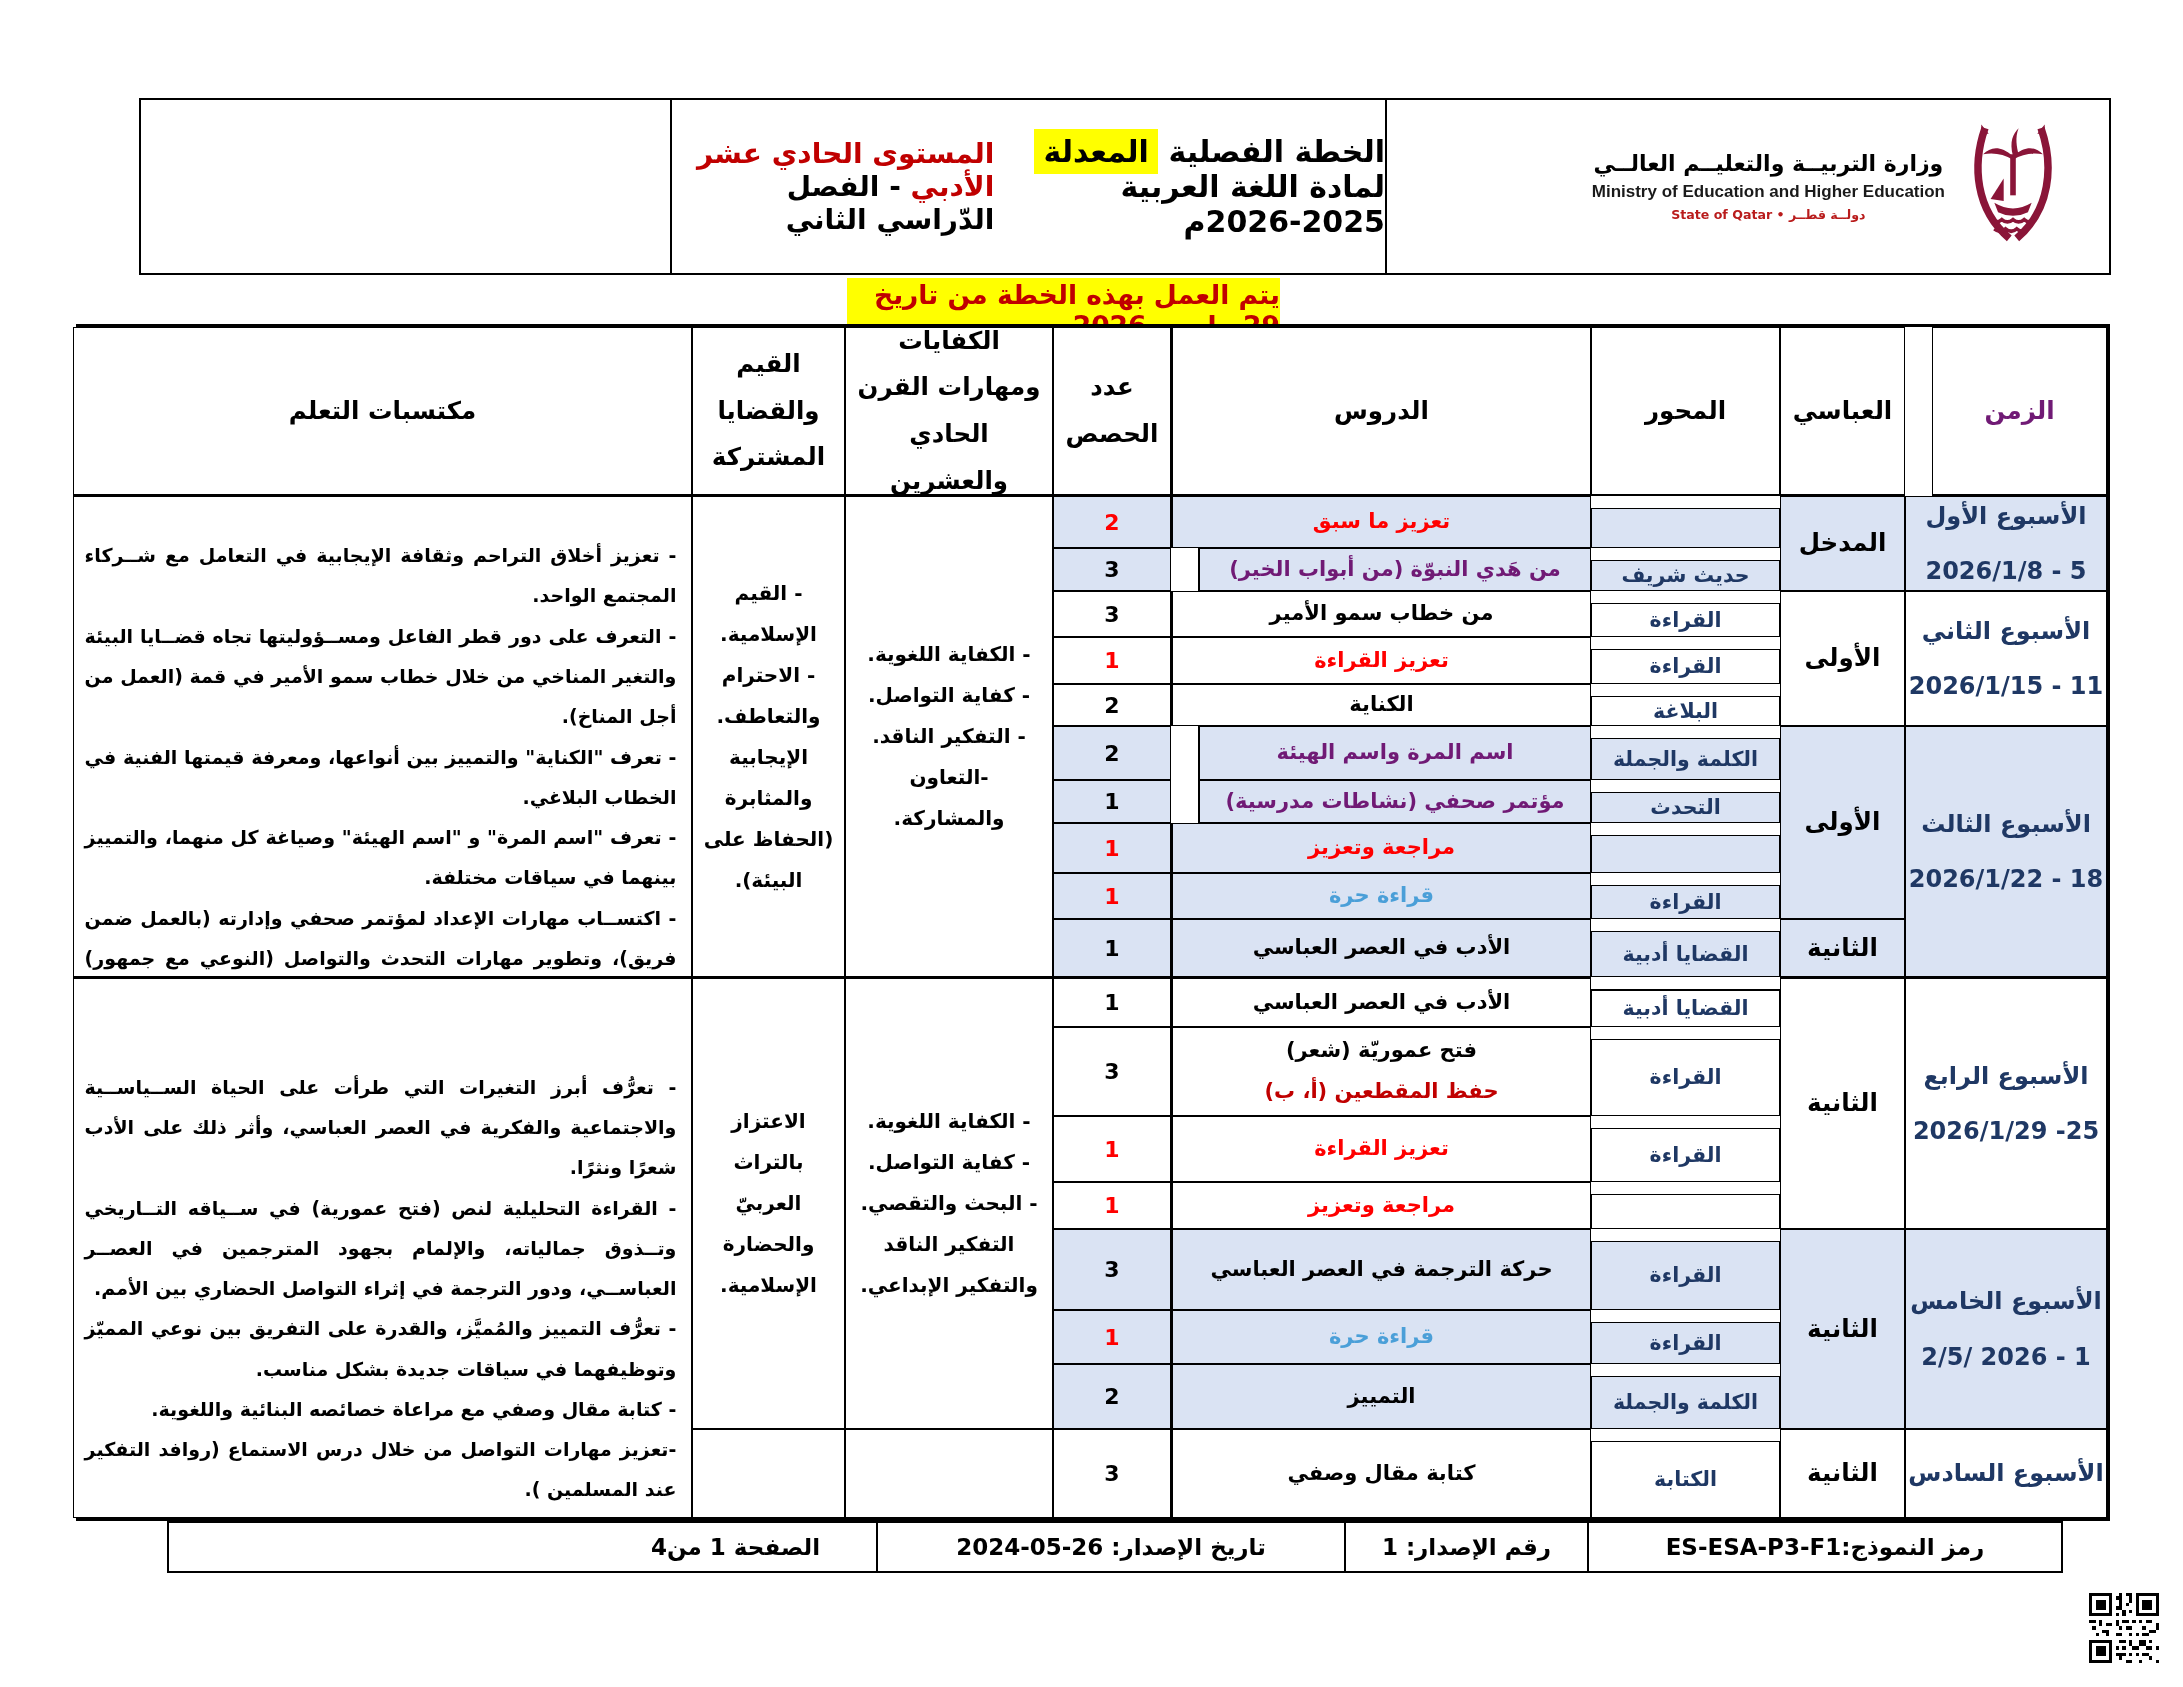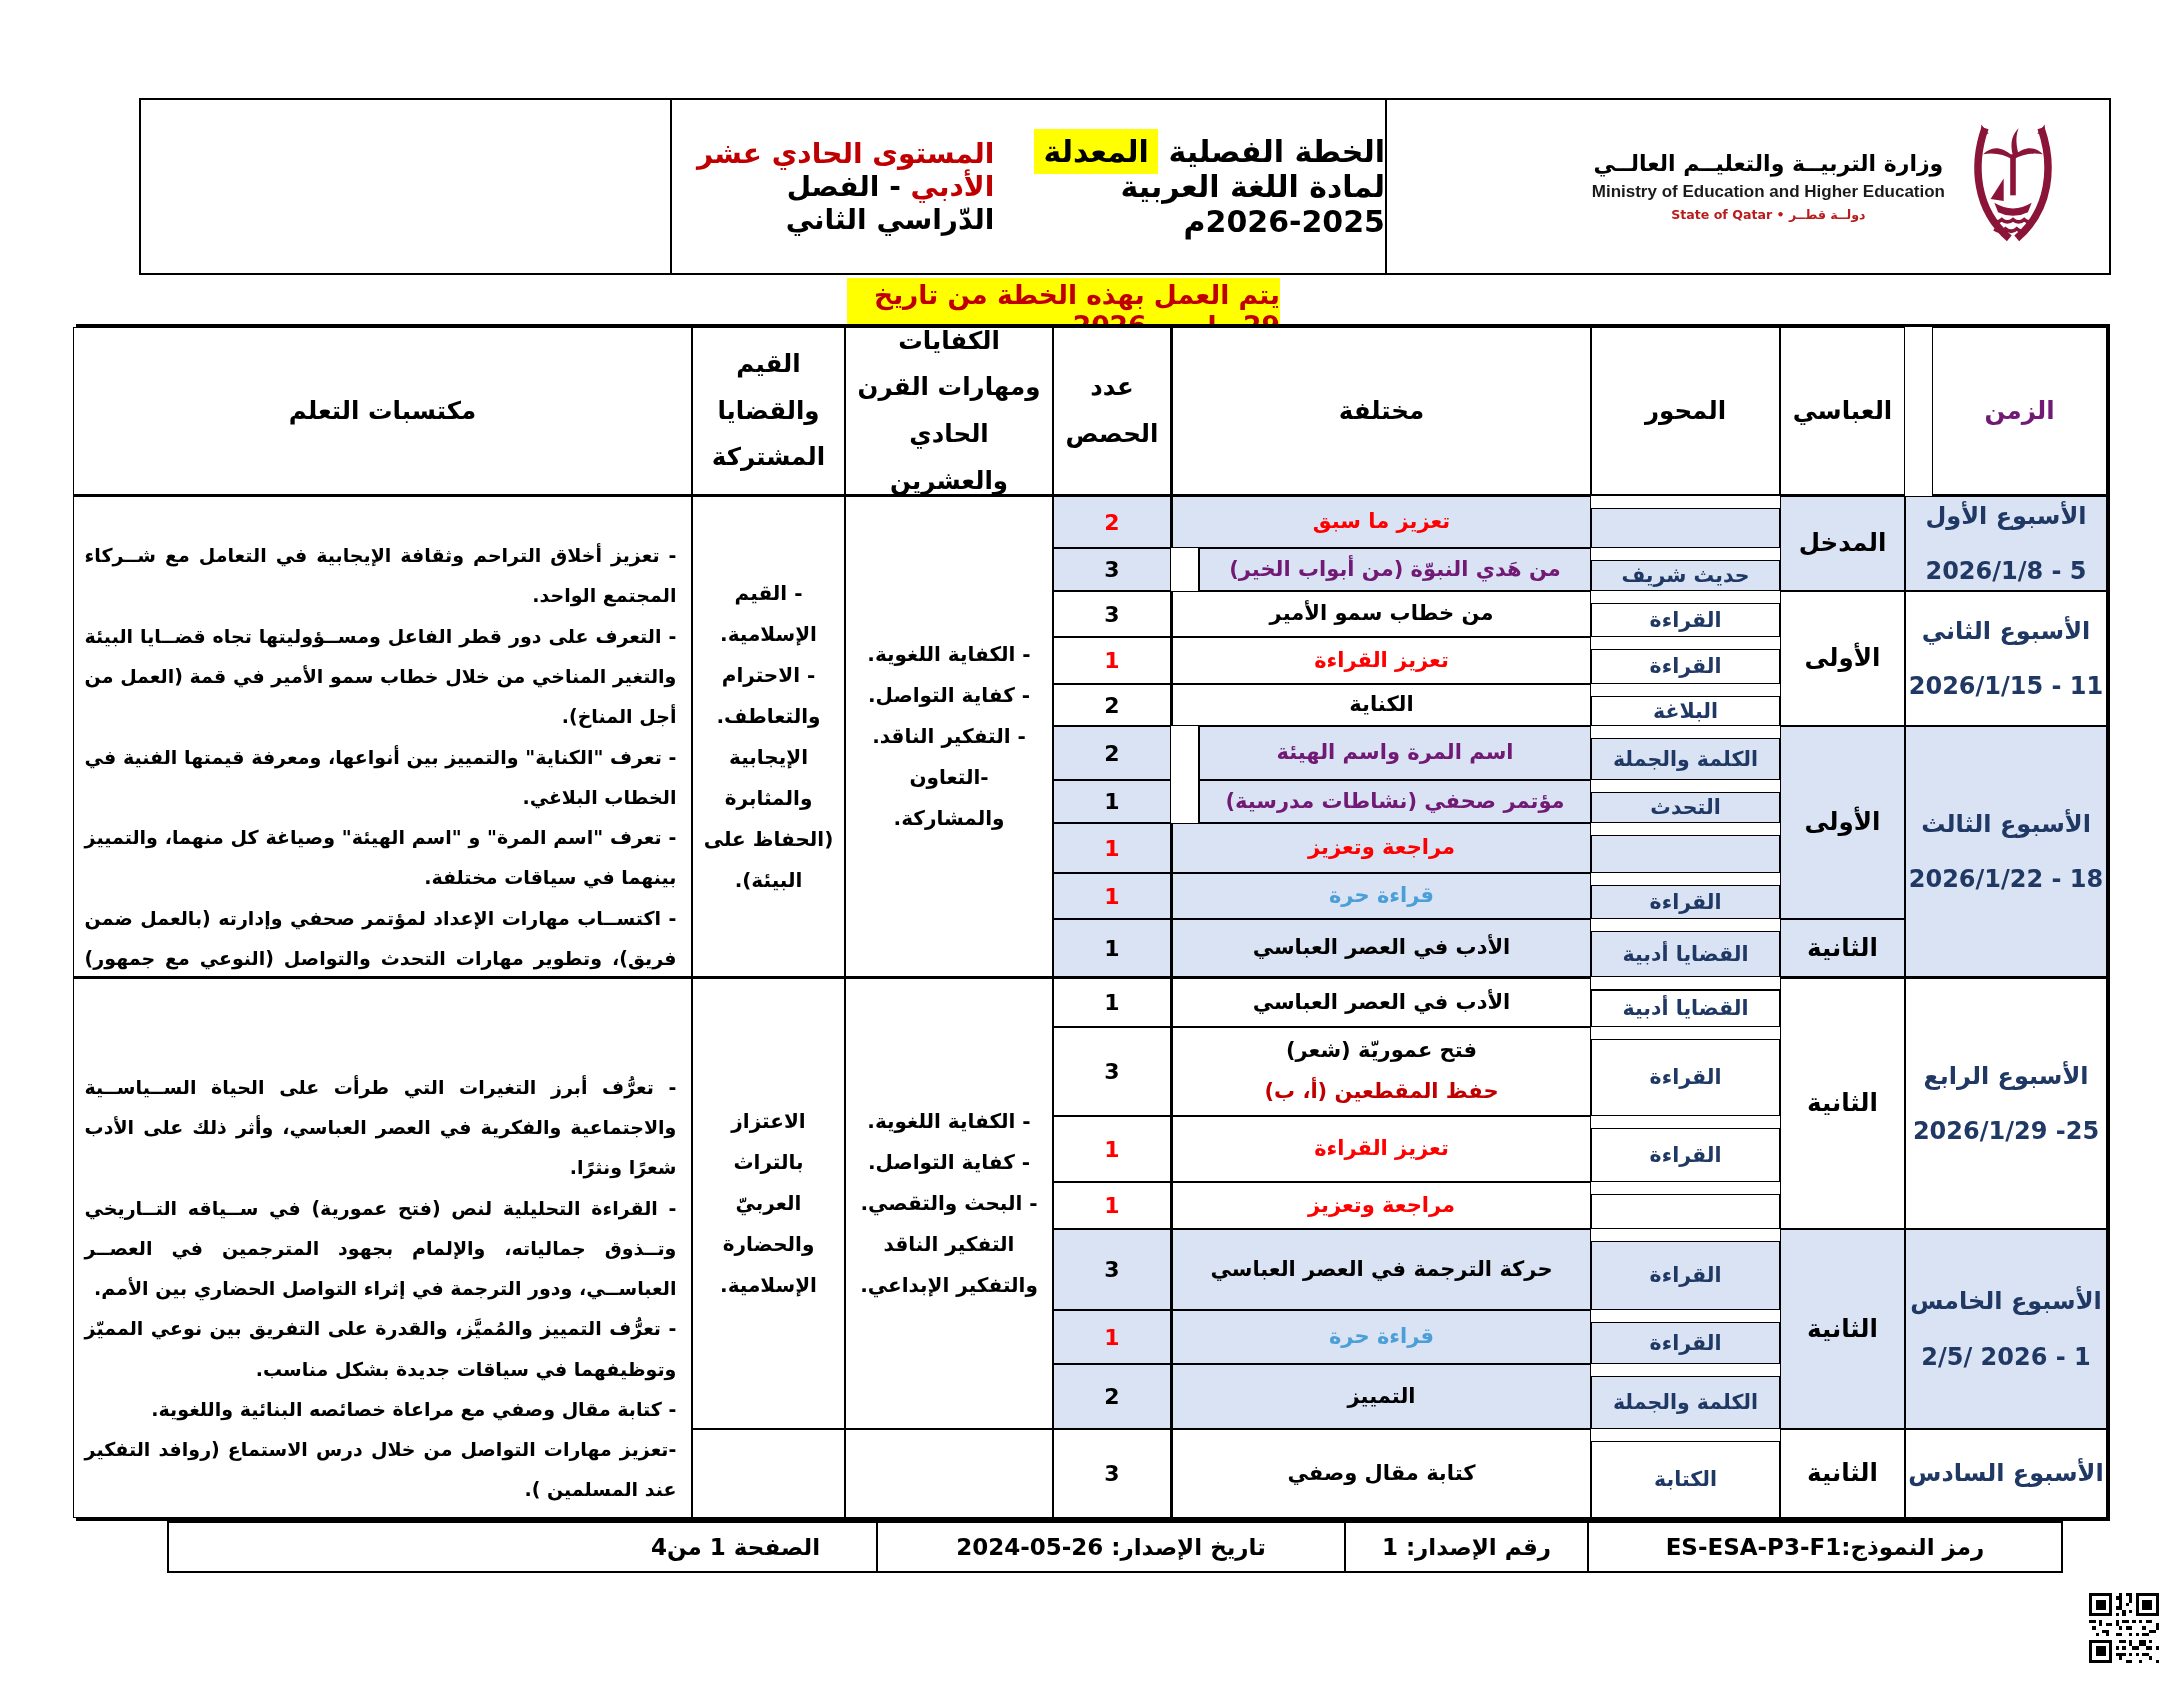--- a/index.html
+++ b/index.html
@@ -134,21 +134,21 @@
     </div>
   </div>
 
   <div class="notice">يتم العمل بهذه الخطة من تاريخ 29 مارس 2026</div>
 
   <div class="tbl">
 
     <div class="c chead navy" style="grid-column:1;grid-row:1">الزمن</div>
     <div class="c chead" style="grid-column:2;grid-row:1">العباسي</div>
     <div class="c chead" style="grid-column:3;grid-row:1">المحور</div>
-    <div class="c chead thickL" style="grid-column:4;grid-row:1">مختلفة</div>
+    <div class="c chead thickL" style="grid-column:4;grid-row:1">الدروس</div>
     <div class="c chead" style="grid-column:5;grid-row:1">عدد الحصص</div>
     <div class="c chead" style="grid-column:6;grid-row:1">الكفايات ومهارات القرن الحادي والعشرين</div>
     <div class="c chead" style="grid-column:7;grid-row:1">القيم والقضايا المشتركة</div>
     <div class="c chead" style="grid-column:8;grid-row:1">مكتسبات التعلم</div>
 
     <div class="c week bg" style="grid-column:1;grid-row:2/span 2">
       <span>الأسبوع الأول</span>
       <span class="dates">5 - 2026/1/8</span>
     </div>
     <div class="c week" style="grid-column:1;grid-row:4/span 3">

